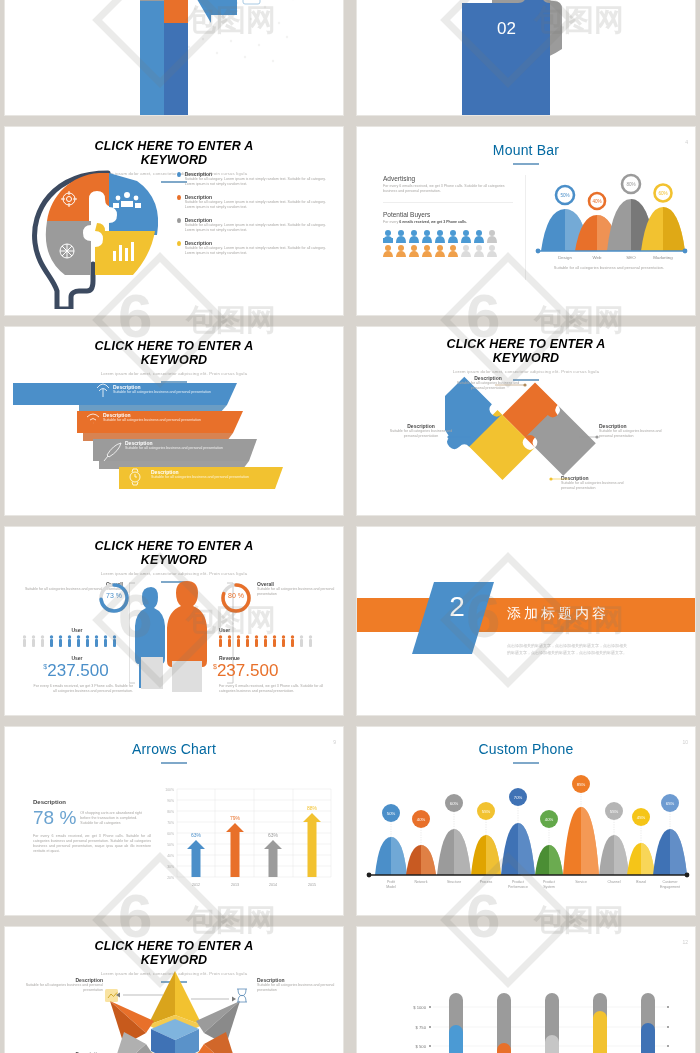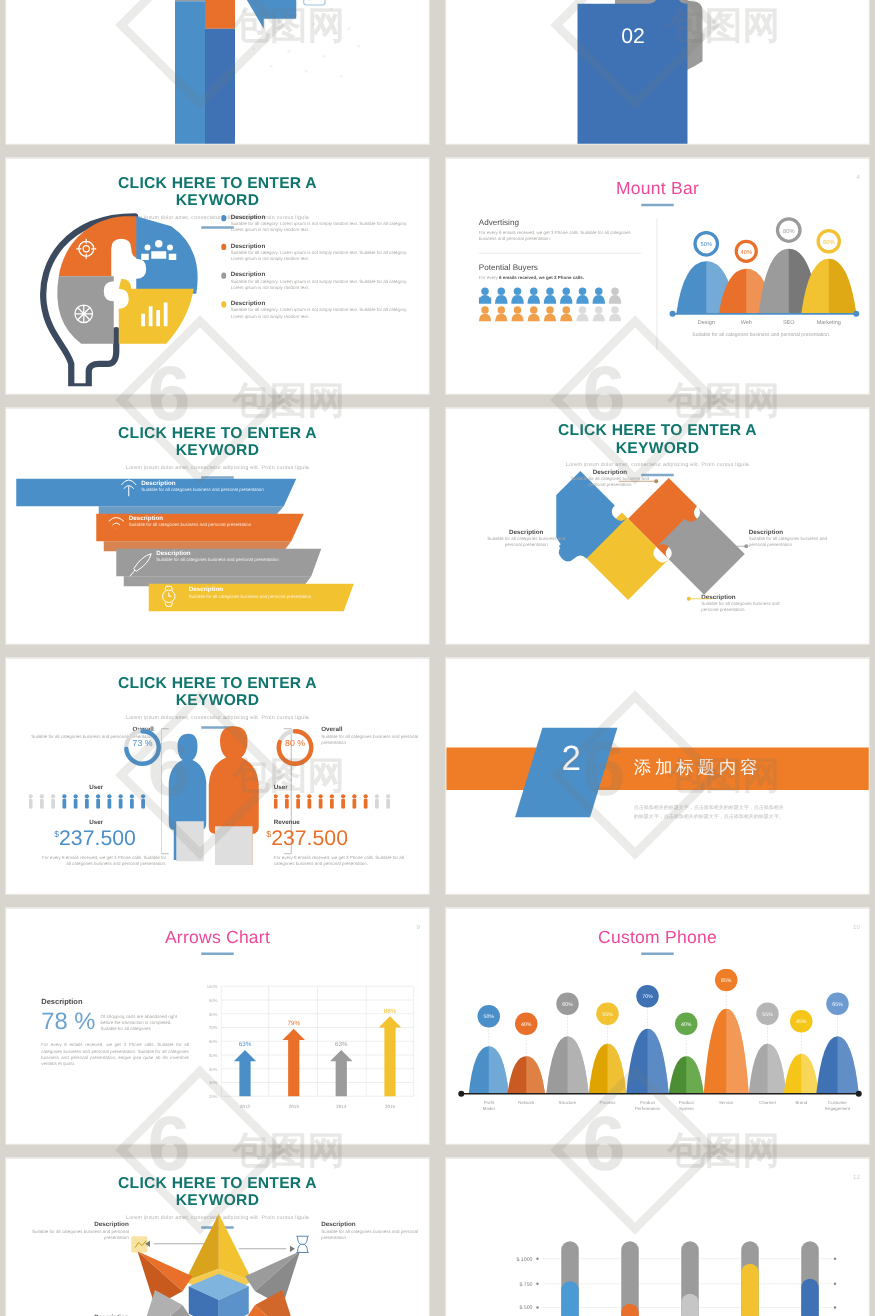--- a/index.html
+++ b/index.html
@@ -18,22 +18,22 @@
     column-gap:12px; row-gap:10px;
     padding:0 4px;
   }
   .slide {
     position:relative;
     width:340px; height:190px;
     background:#fff;
     overflow:hidden;
     border:1px solid #e8e6e2;
   }
-  .ttl { text-align:center; color:#ec4899; font-size:13px; letter-spacing:.2px; font-weight:400; }
-  .ttl.big { font-size:12.5px; font-weight:700; line-height:14px; color:#0f766e; }
+  .ttl { text-align:center; color:#0369a1; font-size:13px; letter-spacing:.2px; font-weight:400; }
+  .ttl.big { font-size:12.5px; font-weight:700; line-height:14px; color:#000000;font-style:italic; }
   .sub { text-align:center; color:#b3b1ae; font-size:4.2px; margin-top:4px; letter-spacing:.2px;}
   .uline { width:26px; height:2px; background:#7fa8c9; margin:5px auto 0; }
   .corner { position:absolute; right:7px; top:12px; font-size:5px; color:#cfcfcf; }
   .desc-h { font-weight:700; font-size:5px; color:#4a4a4a; }
   .desc-b { font-size:3.6px; color:#a9a7a4; line-height:5px; }
   .dot { width:5px;height:5px;border-radius:50%; display:inline-block; }
 
   
   .wm { position:absolute; inset:0; pointer-events:none; z-index:40; }
   .wmark { position:absolute; color:rgba(120,118,115,.17); font-weight:700; }

